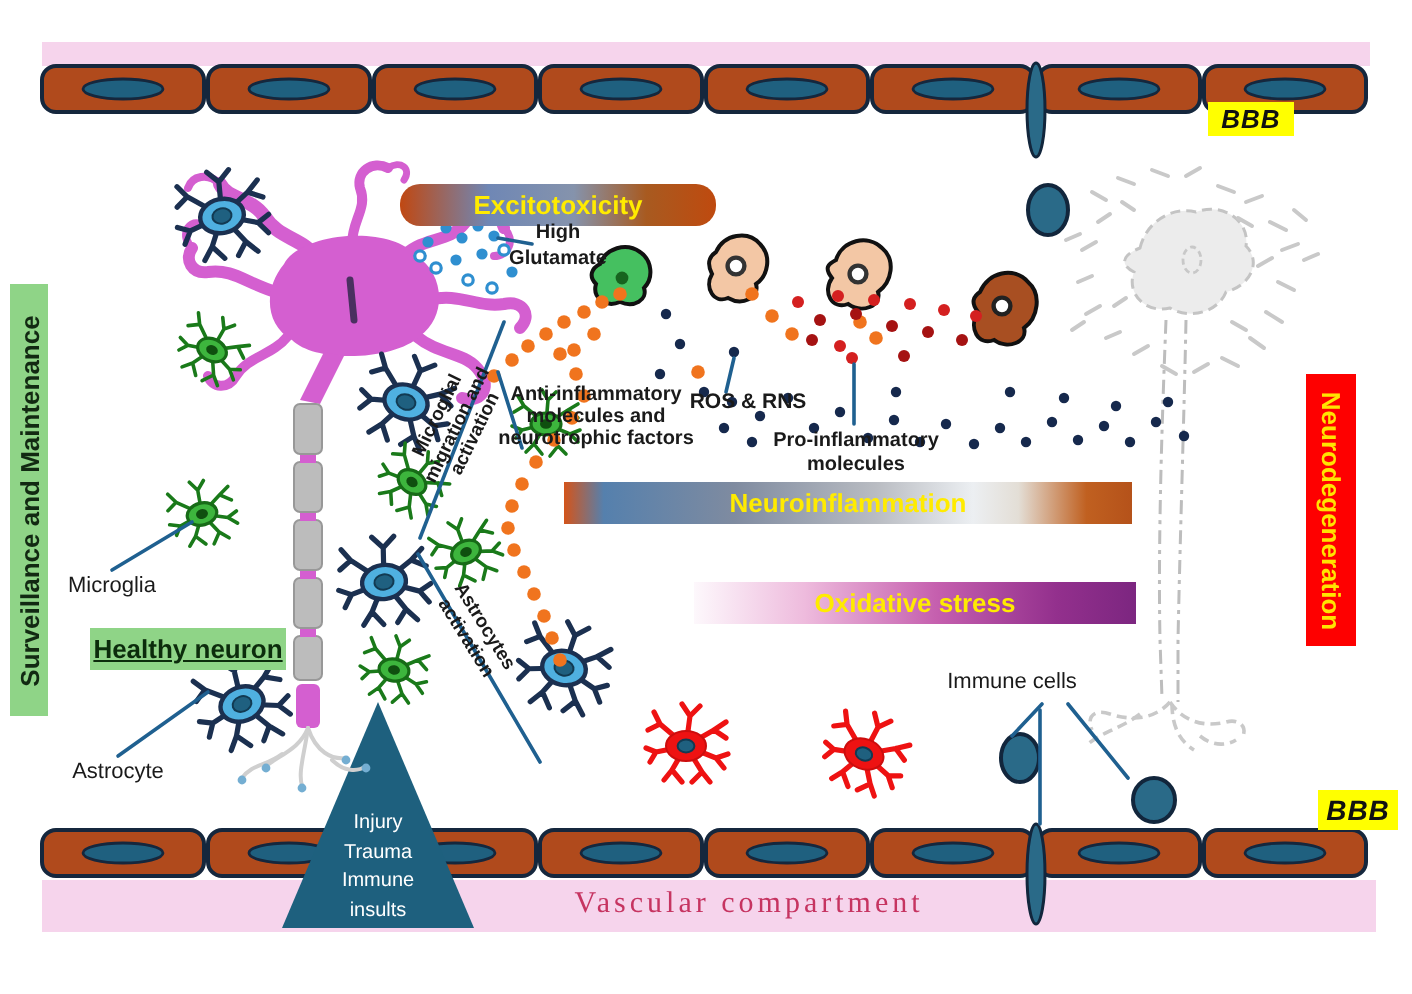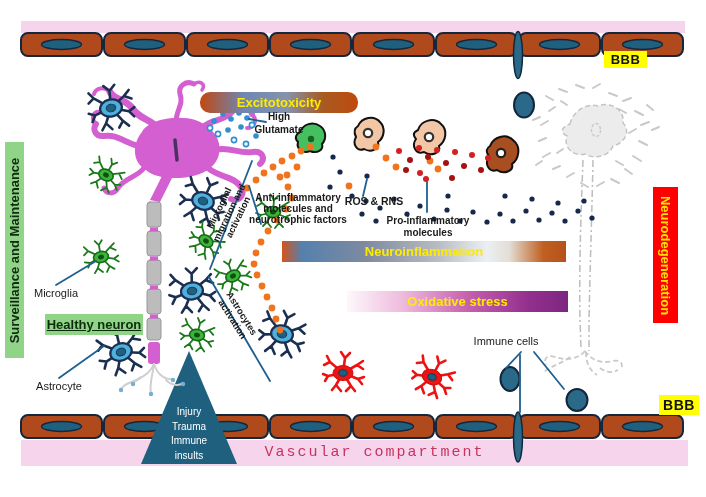--- a/index.html
+++ b/index.html
@@ -13,27 +13,27 @@
   .bar-excito{background:linear-gradient(90deg,#c04812 0%,#6f87b5 28%,#8593ac 55%,#a85a20 78%,#bf4a0f 100%);}
   .bar-neuro{background:linear-gradient(90deg,#d4541a 0%,#5580ad 7%,#7f8ba0 30%,#b9bcc2 55%,#eceff2 72%,#e3ded6 80%,#c06020 92%,#b5521a 100%);}
   .bar-oxid{background:linear-gradient(90deg,#fdf8fc 0%,#eebbdd 25%,#c55fae 55%,#93308d 82%,#7c2680 100%);}
   .vlabel{position:absolute;display:flex;align-items:center;justify-content:center;}
   .vlabel>span{white-space:nowrap;font-weight:bold;font-size:13px;}
   .vleft{background:#8fd487;}
   .vleft>span{transform:rotate(-90deg);color:#122912;}
   .vright{background:#fe0000;}
   .vright>span{transform:rotate(90deg);color:#ffe400;}
   .bbb{position:absolute;background:#ffff00;display:flex;align-items:center;justify-content:center;
-       font-weight:bold;font-size:13px;color:#111;letter-spacing:.5px;}
+       font-weight:bold;font-size:13px;color:#111;letter-spacing:.5px;font-style:italic;}
   .greenbox{position:absolute;background:#8fd487;display:flex;align-items:center;justify-content:center;
        font-weight:bold;font-size:13px;color:#0c2c0c;text-decoration:underline;}
   .ann{font-size:10px;font-weight:bold;line-height:11px;}
   .rot{transform-origin:center;}
   .injury{color:#fff;font-size:10px;line-height:14.5px;}
-  .vascular{font-family:Liberation Mono, monospace;font-size:15px;color:#c63461;letter-spacing:2px;white-space:nowrap;}
+  .vascular{font-family:Liberation Serif, serif;font-size:15px;color:#c63461;letter-spacing:2px;white-space:nowrap;}
 </style>
 </head>
 <body>
 
 <div class="canvas">
 
 <svg width="706" height="497" viewBox="0 0 706 497">
   <defs>
     <g id="vseg">
       <rect x="0" y="0" width="81" height="23" rx="7" fill="#b04a1c" stroke="#15273d" stroke-width="2"></rect>

